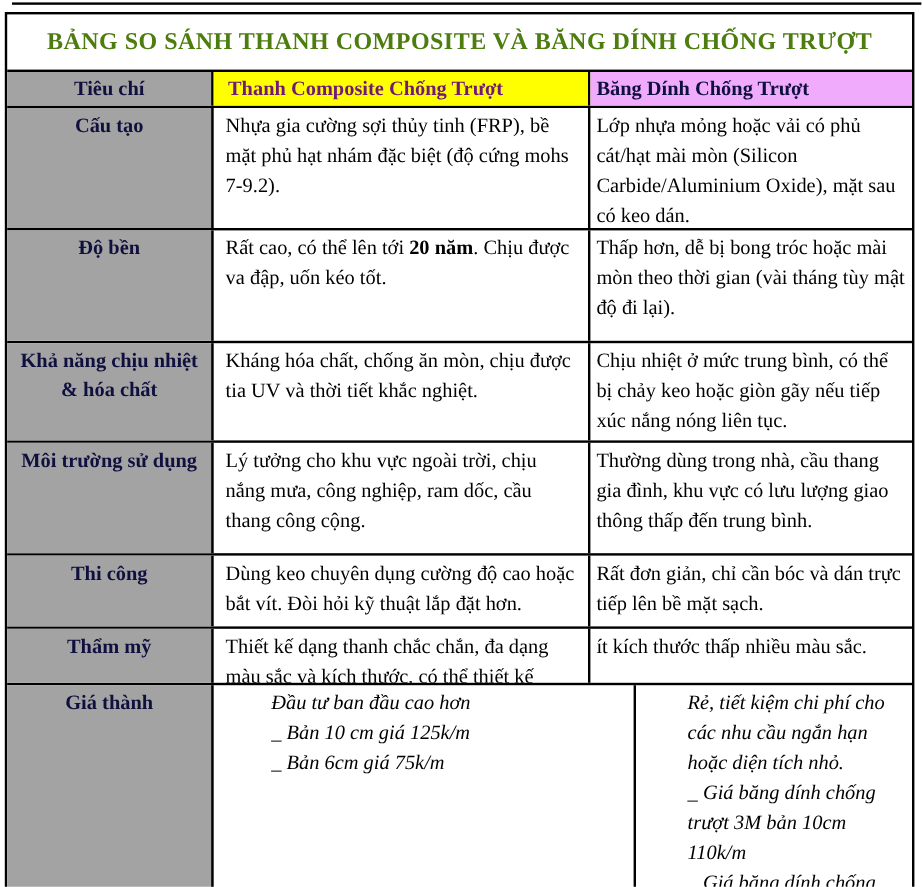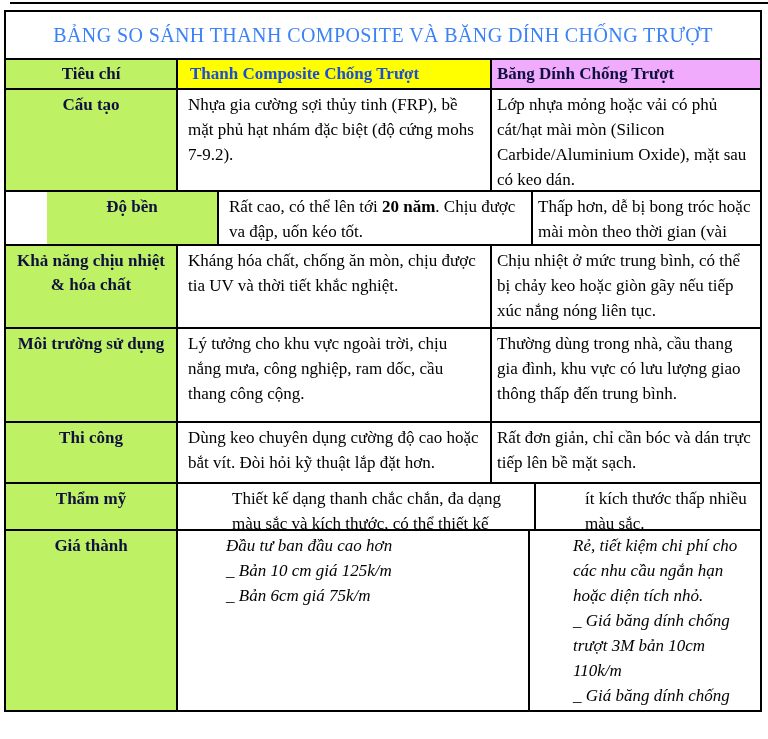--- a/index.html
+++ b/index.html
@@ -11,57 +11,57 @@
   .top-line{
     position:absolute;top:2px;left:10px;right:0;height:2px;background:#000;
   }
   .cmp-table{
     position:absolute;left:4px;top:10px;width:758px;
     border:2px solid #000;box-sizing:border-box;background:#fff;
   }
   .t-row{display:flex;box-sizing:border-box;border-bottom:2px solid #000;}
   .t-row:last-child{border-bottom:none;}
   .c1,.c2,.c3{box-sizing:border-box;overflow:hidden;}
-  .c1{width:172px;border-right:2px solid #000;background:#bef264;}
+  .c1{width:172px;border-right:2px solid #000;background:#a3a3a3;}
   .c2{width:314px;border-right:2px solid #000;}
   .c3{flex:1;}
   .title-row{
     height:48px;display:flex;align-items:center;justify-content:center;
     border-bottom:2px solid #000;box-sizing:border-box;
   }
   .title-row .title{
-    font-size:20px;font-weight:normal;letter-spacing:.4px;color:#3b82f6;
+    font-size:20px;font-weight:bold;letter-spacing:.4px;color:#4d7c0f;
   }
   .hdr{height:30px;}
   .hdr .c1{
     display:flex;align-items:center;justify-content:center;
     font-weight:bold;font-size:17px;color:#10103f;
   }
   .hdr .c2{
     display:flex;align-items:center;font-weight:bold;font-size:17px;
-    padding-left:12px;color:#1d4ed8;background:#FFFF00;
+    padding-left:12px;color:#701a75;background:#FFFF00;
   }
   .hdr .c3{
     display:flex;align-items:center;font-weight:bold;font-size:17px;
     padding-left:5px;color:#10103f;background:#f0abfc;
   }
   .lbl{
     font-weight:bold;font-size:17px;color:#10103f;text-align:center;
     padding:3px 4px 0 4px;line-height:24px;
   }
   .body-cell{
     font-size:17px;line-height:25px;padding:2px 8px 0 10px;
   }
   .c3 .body-cell, .body-cell.right{padding:2px 6px 0 5px;}
   .r-cautao{height:102px;}
-  .r-doben{height:54px;padding-left:41px;}
+  .r-doben{height:94px;}
   .r-nhiet{height:83px;}
   .r-moitruong{height:94px;}
   .r-thicong{height:61px;}
-  .r-thammy{height:47px;gap:44px;}
+  .r-thammy{height:47px;}
   .r-giathanh{height:179px;gap:38px;}
   .bold{font-weight:bold;}
   .pline{margin:0;font-style:italic;}
 </style>
 </head>
 <body>
 
 <div class="top-line"></div>
 
 <div class="cmp-table">

